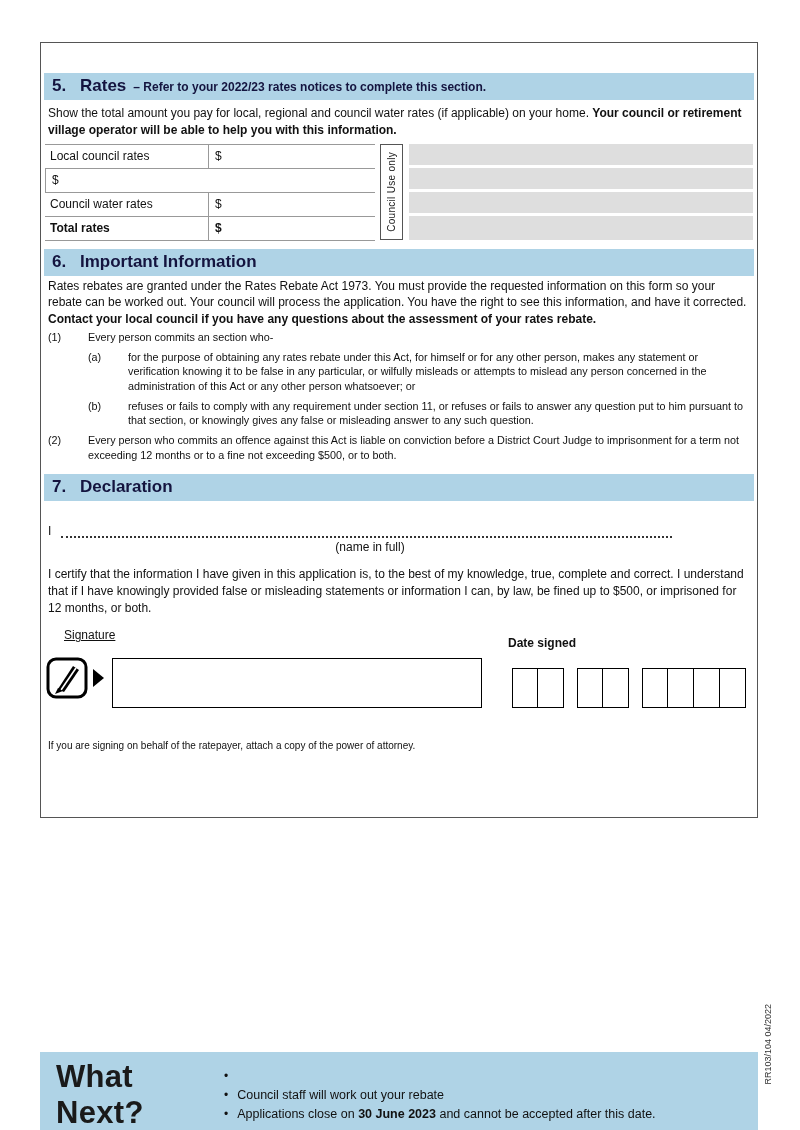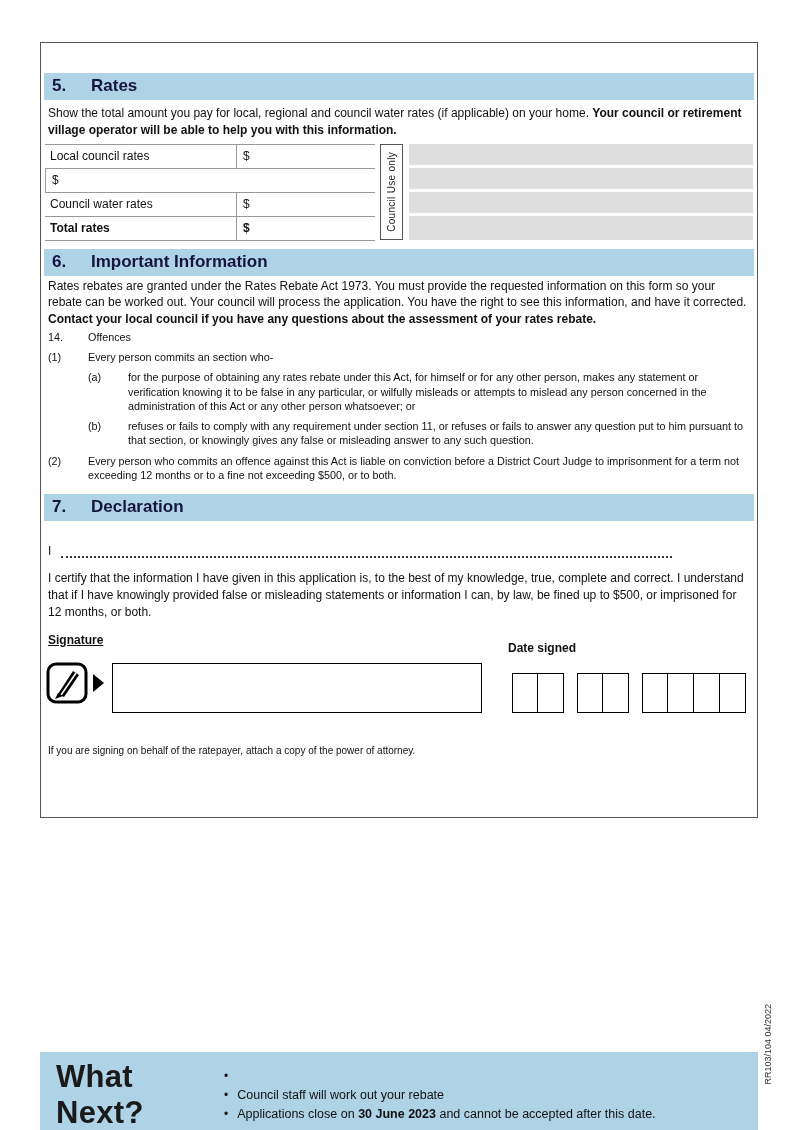--- a/index.html
+++ b/index.html
@@ -12,30 +12,30 @@
     border:1px solid #555; background:#fff; padding:0 3px; box-sizing:border-box;
     overflow:hidden;
   }
   .top-spacer { height:30px; }
 
   .section-bar {
     background:#afd3e6; color:#14143f; display:flex; align-items:baseline;
     padding:3px 8px 4px; box-sizing:border-box;
   }
   .sec-num { font-size:17px; font-weight:bold; width:28px; flex:none; }
-  .sec-title { font-size:17px; font-weight:bold;margin-left:11px; }
+  .sec-title { font-size:17px; font-weight:bold; }
   .sec-sub { font-size:12px; font-weight:bold; margin-left:7px; }
 
   .para { font-size:12px; line-height:1.4; margin:5px 4px; }
   .para strong { font-weight:bold; }
 
   
   .rates-grid { display:flex; margin:3px 1px 9px; height:96px; }
   .rates-left { width:330px; flex:none; border-top:1px solid #999; box-sizing:border-box; }
-  .rate-row { display:flex; height:24px; border-bottom:1px solid #999; box-sizing:border-box;gap:28px; }
+  .rate-row { display:flex; height:24px; border-bottom:1px solid #999; box-sizing:border-box; }
   .rate-label { width:163px; flex:none; font-size:12px; display:flex; align-items:center; padding-left:5px; box-sizing:border-box; }
   .rate-amount { flex:1; border-left:1px solid #999; font-size:12px; display:flex; align-items:center; padding-left:6px; }
   .rate-row.total .rate-label, .rate-row.total .rate-amount { font-weight:bold; }
   .amount-field { flex:1; height:100%; }
   .council-strip { width:23px; flex:none; border:1px solid #555; margin-left:5px;
     display:flex; align-items:center; justify-content:center; box-sizing:border-box; }
   .council-strip span { writing-mode:vertical-rl; transform:rotate(180deg); font-size:10px; color:#222; letter-spacing:0.3px; }
   .council-boxes { flex:1; margin-left:6px; display:flex; flex-direction:column; }
   .council-box { height:24px; background:#dedede; border-bottom:3px solid #fff; box-sizing:border-box; }
   .council-box:last-child { border-bottom:none; }
@@ -49,21 +49,21 @@
 
   .bar7 { margin-top:12px; }
 
   
   .decl-row { display:flex; align-items:flex-end; margin:22px 4px 0; font-size:12px; }
   .decl-i { flex:none; margin-right:10px; }
   .dotted-line { flex:1; height:13px; border-bottom:2px dotted #333; margin-right:78px; }
   .name-hint { font-size:12px; text-align:center; margin:2px 78px 0 20px; }
   .certify { margin-top:12px; }
   .sig-area { position:relative; height:106px; margin-top:12px; }
-  .sig-label { position:absolute; left:4px; top:0; font-size:12px; font-weight:bold; text-decoration:underline; }
+  .sig-label { position:absolute; left:20px; top:0; font-size:12px; font-weight:normal; text-decoration:underline; }
   .date-label { position:absolute; left:464px; top:8px; font-size:12px; font-weight:bold; }
   .pen-wrap { position:absolute; left:2px; top:28px; }
   .sig-box { position:absolute; left:68px; top:30px; width:368px; height:48px; border:1px solid #000; background:#fff; }
   .date-boxes { position:absolute; left:468px; top:40px; display:flex; }
   .date-group { display:flex; margin-right:13px; }
   .date-group:last-child { margin-right:0; }
   .date-cell { width:26px; height:40px; border:1px solid #000; border-left:none; box-sizing:border-box; background:#fff; }
   .date-cell.first { border-left:1px solid #000; }
   .attorney { font-size:10px; margin:6px 4px 0; }
 
@@ -83,20 +83,21 @@
 </style>
 </head>
 <body>
 
 <div class="form-box">
   <div class="top-spacer"></div>
 
   <div class="section-bar">
     <span class="sec-num">5.</span>
     <span class="sec-title">Rates</span>
+    <span class="sec-sub">– Refer to your 2022/23 rates notices to complete this section.</span>
   </div>
 
   <p class="para">
     <span>Show the total amount you pay for local, regional and council water rates (if applicable) on your home.</span>
     <strong>Your council or retirement village operator will be able to help you with this information.</strong>
   </p>
 
   <div class="rates-grid">
     <div class="rates-left">
       <div class="rate-row">
@@ -143,24 +144,20 @@
     <span class="sec-title">Important Information</span>
   </div>
 
   <p class="para" style="margin:2px 4px;">
     <span>Rates rebates are granted under the Rates Rebate Act 1973. You must provide the requested information on this form so your rebate can be worked out. Your council will process the application. You have the right to see this information, and have it corrected.</span>
     <strong>Contact your local council if you have any questions about the assessment of your rates rebate.</strong>
   </p>
 
 
   <div class="clause">
-    <span class="cnum">14.</span>
-    <span class="ctext">Offences</span>
-  </div>
-  <div class="clause">
     <span class="cnum">(1)</span>
     <span class="ctext">Every person commits an section who-</span>
   </div>
   <div class="clause indent1">
     <span class="cnum">(a)</span>
     <span class="ctext">for the purpose of obtaining any rates rebate under this Act, for himself or for any other person, makes any statement or verification knowing it to be false in any particular, or wilfully misleads or attempts to mislead any person concerned in the administration of this Act or any other person whatsoever; or</span>
   </div>
   <div class="clause indent1">
     <span class="cnum">(b)</span>
     <span class="ctext">refuses or fails to comply with any requirement under section 11, or refuses or fails to answer any question put to him pursuant to that section, or knowingly gives any false or misleading answer to any such question.</span>
@@ -172,20 +169,21 @@
 
   <div class="section-bar bar7">
     <span class="sec-num">7.</span>
     <span class="sec-title">Declaration</span>
   </div>
 
   <div class="decl-row">
     <span class="decl-i">I</span>
     <span class="dotted-line"></span>
   </div>
+  <div class="name-hint">(name in full)</div>
 
   <p class="para certify">I certify that the information I have given in this application is, to the best of my knowledge, true, complete and correct. I understand that if I have knowingly provided false or misleading statements or information I can, by law, be fined up to $500, or imprisoned for 12 months, or both.</p>
 
   <div class="sig-area">
     <span class="sig-label">Signature</span>
     <span class="date-label">Date signed</span>
 
     <span class="pen-wrap">
       <svg width="60" height="46" viewBox="0 0 60 46" aria-hidden="true">
         <rect x="2" y="3" width="38" height="38" rx="8" fill="none" stroke="#000" stroke-width="3"></rect>

